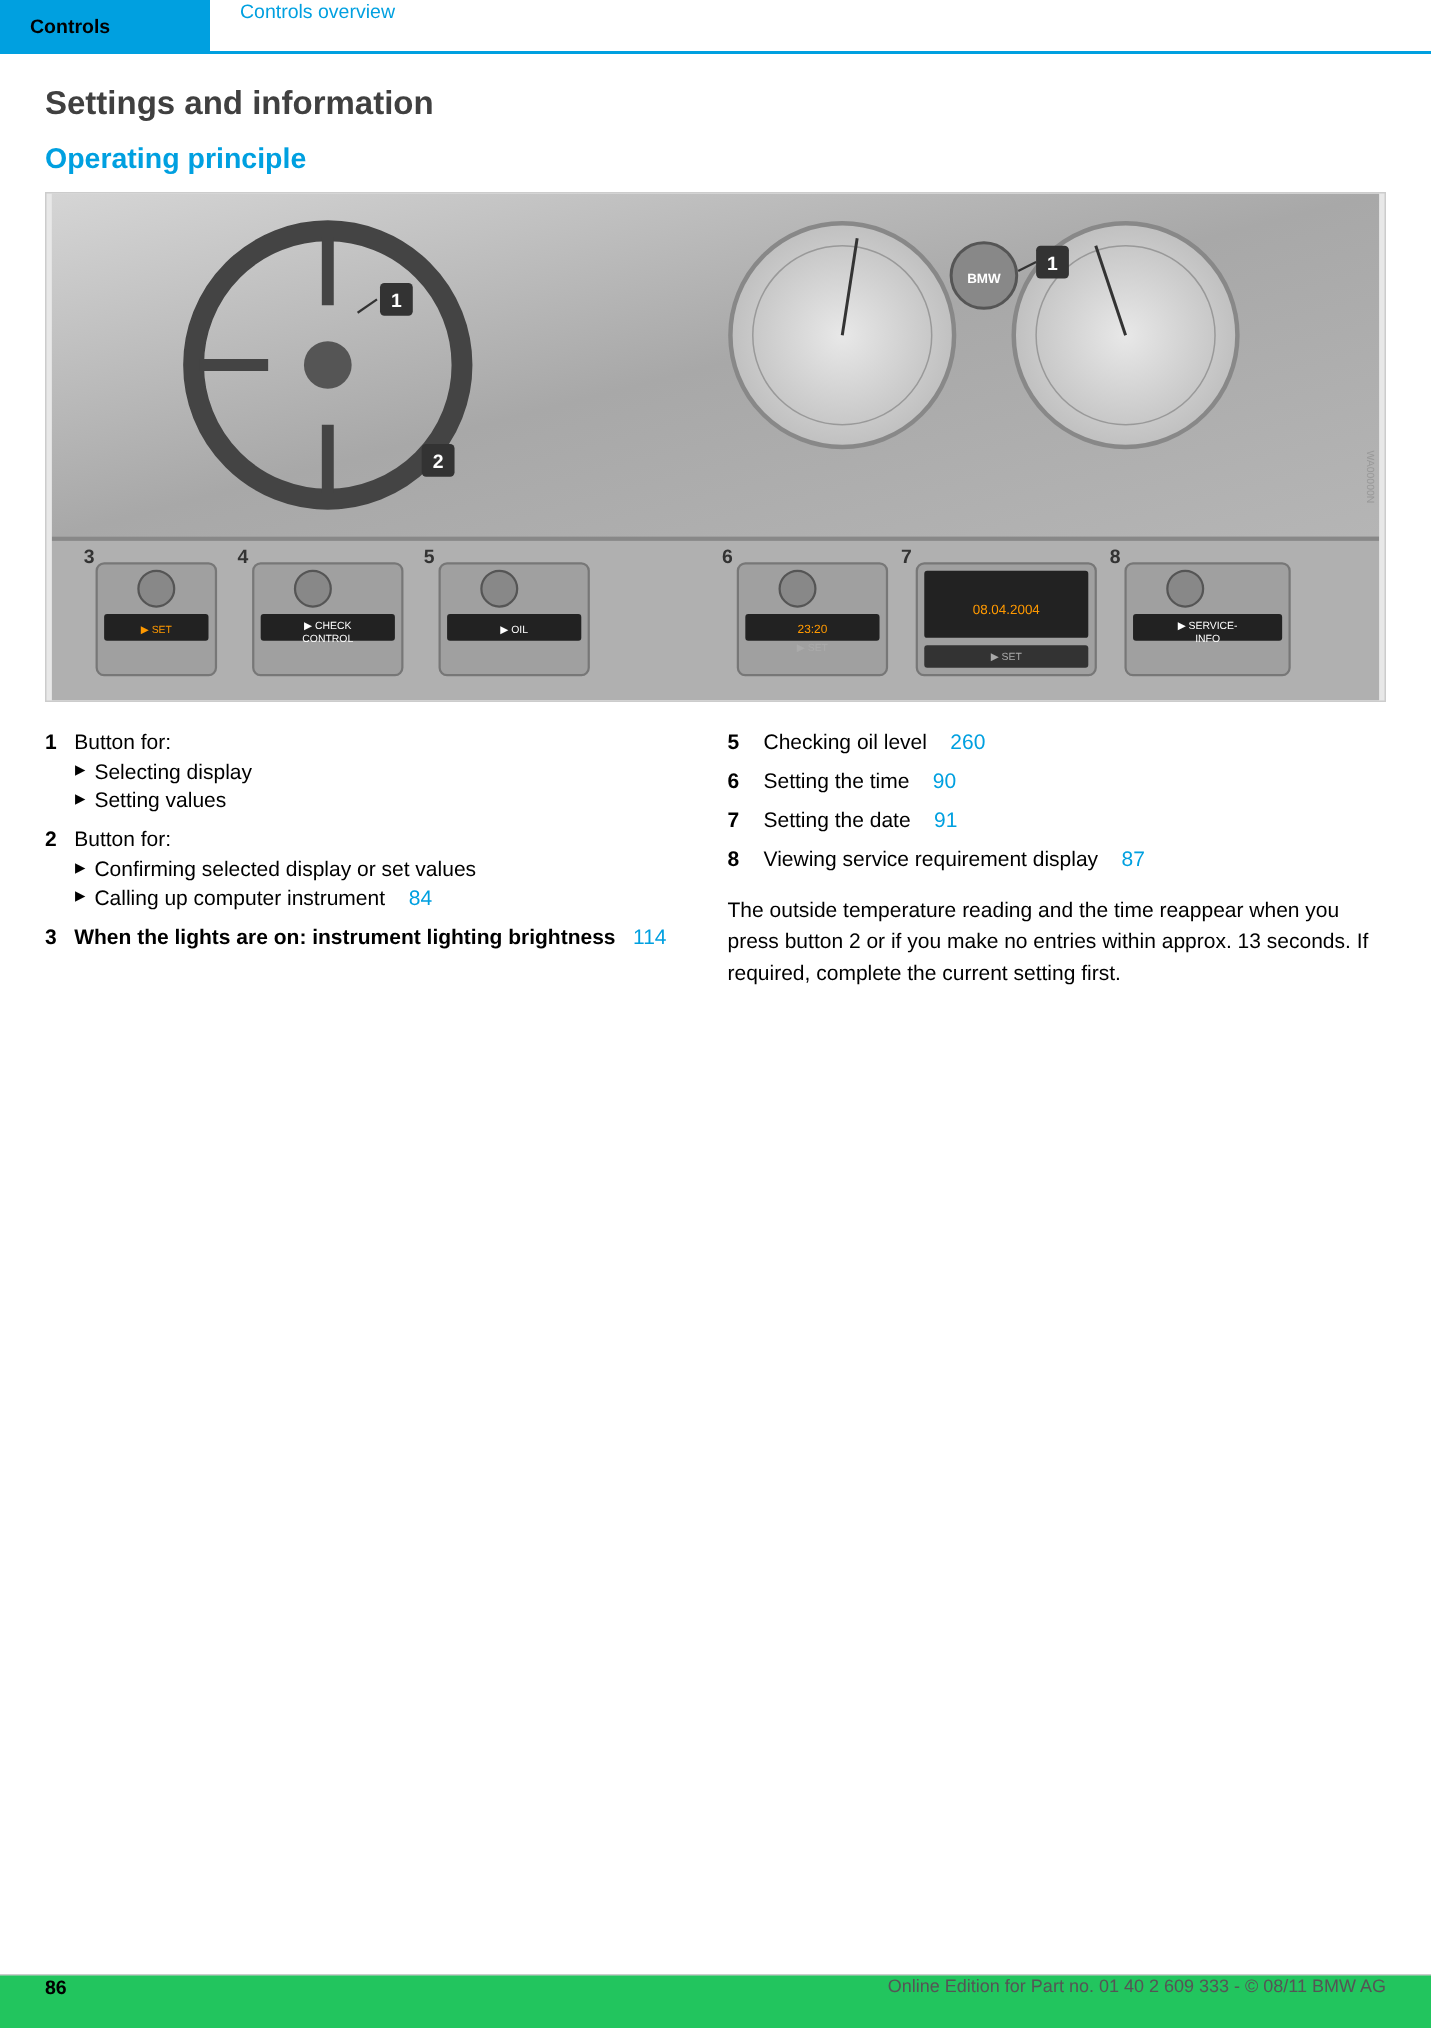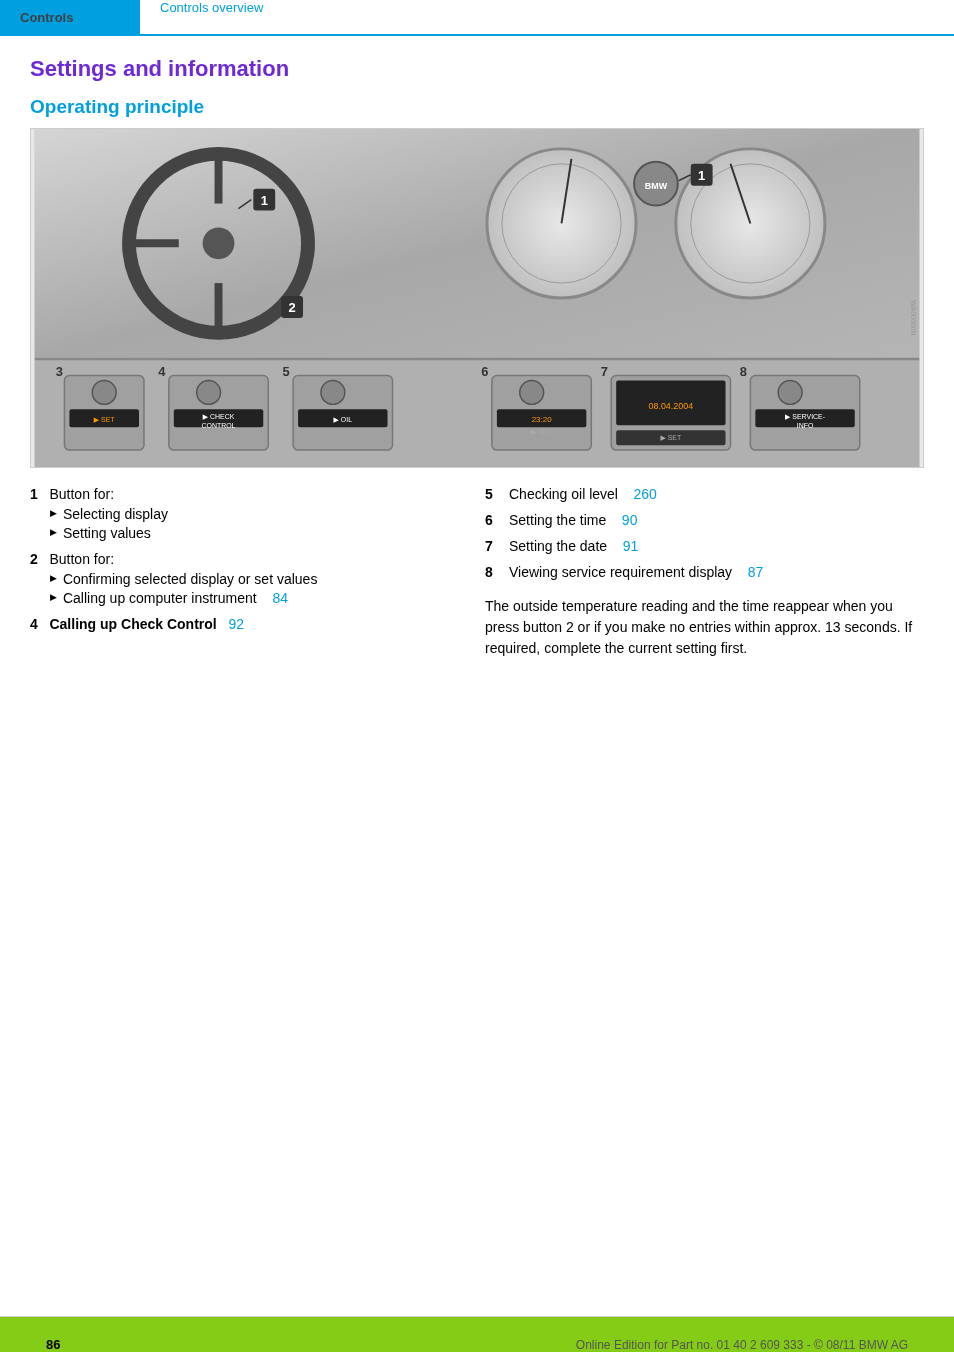--- a/index.html
+++ b/index.html
@@ -14,21 +14,21 @@
 
     
     .top-nav {
       display: flex;
       border-bottom: 2px solid #00a0e0;
       height: 36px;
       align-items: stretch;
     }
     .nav-controls {
       background: #00a0e0;
-      color: #404040;
+      color: #000000;
       font-size: 13px;
       font-weight: bold;
       padding: 0 20px;
       display: flex;
       align-items: center;
       min-width: 140px;
     }
     .nav-controls-overview {
       color: #00a0e0;
       font-size: 13px;
@@ -39,21 +39,21 @@
     }
 
     
     .main-content {
       padding: 20px 30px 20px 30px;
     }
 
     .page-title {
       font-size: 22px;
       font-weight: bold;
-      color: #6d28d9;
+      color: #404040;
       margin-bottom: 14px;
     }
 
     .section-heading {
       font-size: 19px;
       font-weight: bold;
       color: #00a0e0;
       margin-bottom: 10px;
     }
 
@@ -141,25 +141,25 @@
     }
 
     
     .footer {
       position: fixed;
       bottom: 0;
       left: 0;
       right: 0;
       height: 36px;
       display: flex;
-      align-items: flex-end;
+      align-items: flex-start;
       justify-content: space-between;
-      padding: 0 46px;
+      padding: 0 30px;
       border-top: 1px solid #ccc;
-      background: #84cc16;
+      background: #22c55e;
       font-size: 12px;
       color: #555;
     }
 
     .footer-page {
       font-weight: bold;
       font-size: 13px;
       color: #000;
     }
 
@@ -333,28 +333,28 @@
           </div>
           <div class="sub-list-item">
             <span class="arrow-icon">▶</span>
             <span>Calling up computer instrument</span>
             <span>&nbsp;</span>
             <a class="link-num" href="#">84</a>
           </div>
         </div>
       </div>
 
-
       <div class="list-item">
-        <span class="list-item-num item-bold">4</span>
+        <span class="list-item-num item-bold">3</span>
         <span>&nbsp;</span>
-        <span class="list-item-text item-bold">Calling up Check Control</span>
+        <span class="list-item-text item-bold">When the lights are on: instrument lighting brightness</span>
         <span>&nbsp;</span>
-        <a class="link-num" href="#">92</a>
-      </div>
+        <a class="link-num" href="#">114</a>
+      </div>
+
 
     </div>
 
     <div class="col-right">
 
       <div class="right-list-item">
         <span class="right-list-num">5</span>
         <div class="right-list-body">
           <span>Checking oil level</span>
           <span>&nbsp;&nbsp;</span>

